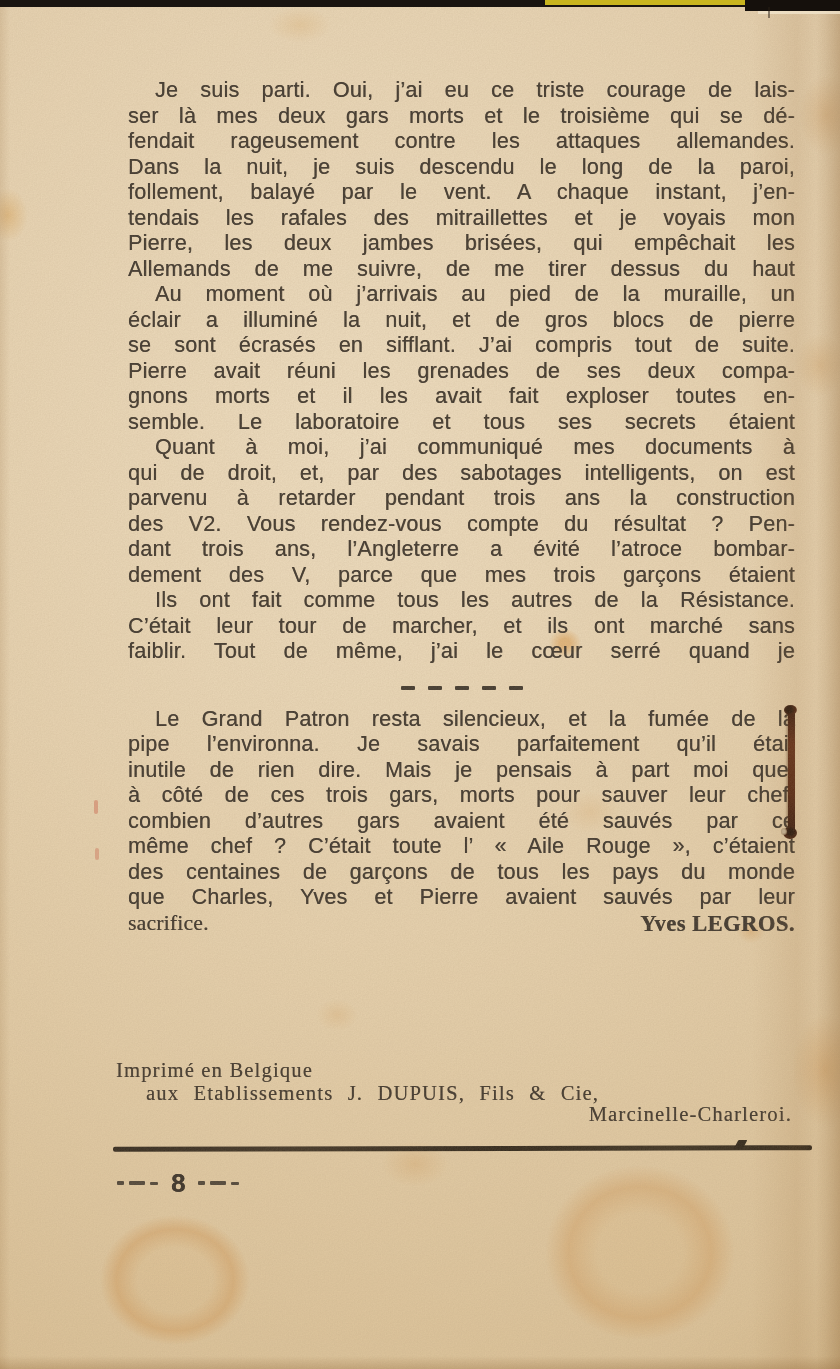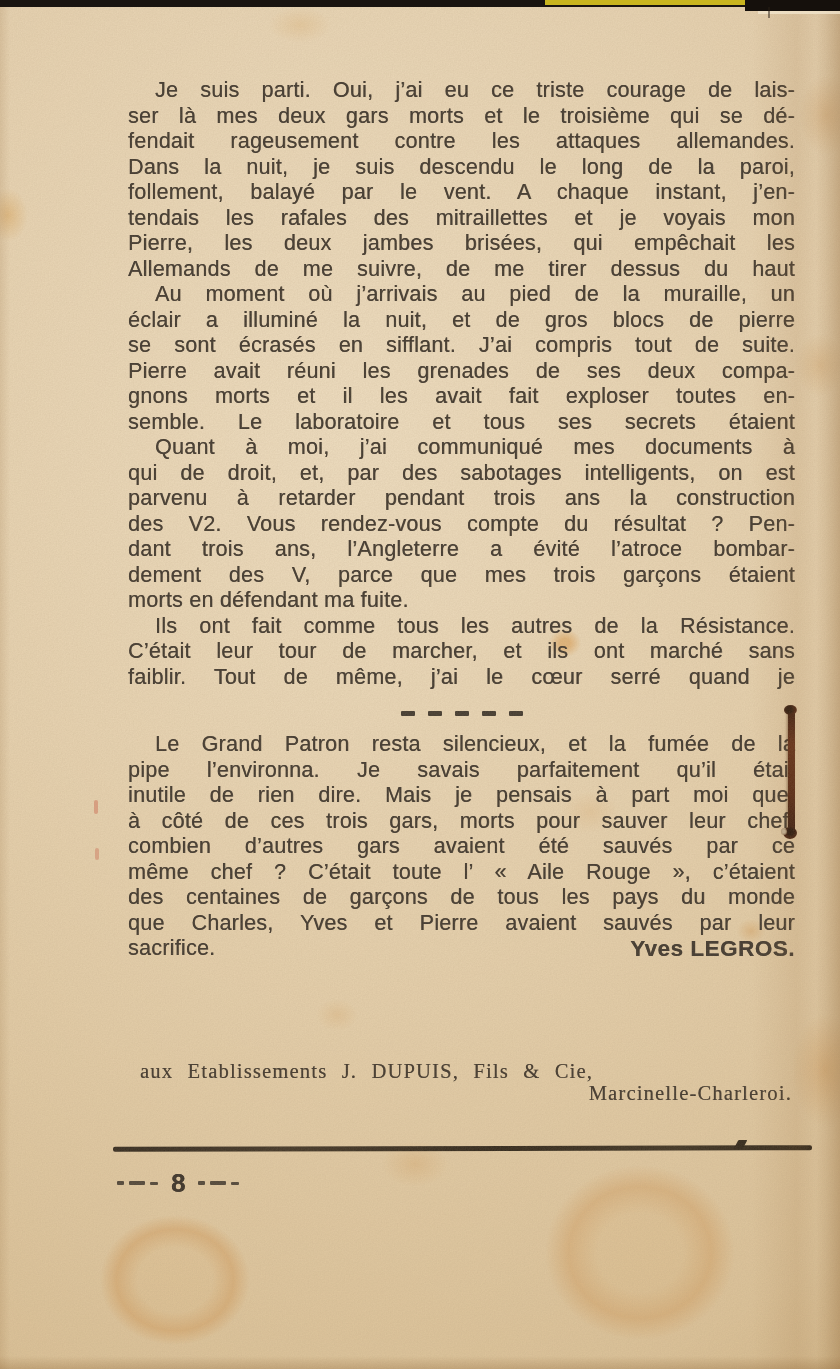--- a/index.html
+++ b/index.html
@@ -12,31 +12,31 @@
   }
   
   .text-flow{
     position:absolute;left:128px;top:78px;width:667px;
     color:#38312a;font-size:21.5px;line-height:25.5px;letter-spacing:.25px;
     text-shadow:.35px 0 0 rgba(56,49,42,.75);
   }
   .line{height:25.5px;text-align:justify;text-align-last:justify;}
   .line.first{text-indent:27px;}
   .line.last{text-align-last:left;}
-  .sigrow{display:flex;justify-content:space-between;align-items:center;}
+  .sigrow{display:flex;justify-content:space-between;align-items:center;font-family:Liberation Serif, serif;}
   .signature{font-weight:bold;letter-spacing:.5px;font-size:22.5px;}
   .separator{height:37px;display:flex;align-items:center;justify-content:center;gap:13px;padding-top:5px;}
   .sepdash{width:14px;height:4.5px;background:#3a332b;border-radius:1px;}
   
   .colophon{
     position:absolute;left:116px;top:1060px;width:676px;
     font-family:"Liberation Serif",serif;font-size:20.5px;line-height:21.5px;
     color:#3a322a;letter-spacing:1.2px;text-shadow:.3px 0 0 rgba(58,50,42,.6);
   }
-  .colo2{margin-left:24px;margin-top:1px;word-spacing:8px;}
+  .colo2{margin-left:30px;margin-top:1px;word-spacing:8px;}
   .colo3{text-align:right;margin-top:0;word-spacing:2px;}
   
   .rule{position:absolute;left:113px;top:1146px;width:699px;height:5px;border-radius:2px;
     background:linear-gradient(90deg,#2a2219,#3a2f22 25%,#271f15 55%,#362c1e 80%,#241c12);
     transform:rotate(-.12deg);}
   .rule-nub{position:absolute;left:736px;top:1140px;width:9px;height:9px;background:#271f15;
     transform:skewX(-28deg);border-radius:1px;}
   .footer{position:absolute;left:117px;top:1168px;display:flex;align-items:center;gap:13px;height:30px;}
   .pagenum{font-size:26px;font-weight:bold;color:#332c25;text-shadow:.3px 0 0 #332c25;}
   .dashgroup{display:flex;gap:5px;align-items:center;}
@@ -132,21 +132,20 @@
       <div class="line">se sont écrasés en sifflant. J’ai compris tout de suite.</div>
       <div class="line">Pierre avait réuni les grenades de ses deux compa-</div>
       <div class="line">gnons morts et il les avait fait exploser toutes en-</div>
       <div class="line">semble. Le laboratoire et tous ses secrets étaient</div>
       <div class="line first">Quant à moi, j’ai communiqué mes documents à</div>
       <div class="line">qui de droit, et, par des sabotages intelligents, on est</div>
       <div class="line">parvenu à retarder pendant trois ans la construction</div>
       <div class="line">des V2. Vous rendez-vous compte du résultat ? Pen-</div>
       <div class="line">dant trois ans, l’Angleterre a évité l’atroce bombar-</div>
       <div class="line">dement des V, parce que mes trois garçons étaient</div>
-      <div class="line last">morts en défendant ma fuite.</div>
       <div class="line first">Ils ont fait comme tous les autres de la Résistance.</div>
       <div class="line">C’était leur tour de marcher, et ils ont marché sans</div>
       <div class="line">faiblir. Tout de même, j’ai le cœur serré quand je</div>
       <div class="separator">
         <span class="sepdash"></span>
         <span class="sepdash"></span>
         <span class="sepdash"></span>
         <span class="sepdash"></span>
         <span class="sepdash"></span>
       </div>
@@ -158,20 +157,21 @@
       <div class="line">même chef ? C’était toute l’ « Aile Rouge », c’étaient</div>
       <div class="line">des centaines de garçons de tous les pays du monde</div>
       <div class="line">que Charles, Yves et Pierre avaient sauvés par leur</div>
       <div class="line sigrow">
         <span>sacrifice.</span>
         <span class="signature">Yves LEGROS.</span>
       </div>
     </div>
 
   <div class="colophon">
+    <div class="colo1">Imprimé en Belgique</div>
     <div class="colo2">aux Etablissements J. DUPUIS, Fils &amp; Cie,</div>
     <div class="colo3">Marcinelle-Charleroi.</div>
   </div>
 
   <div class="rule"></div>
   <div class="rule-nub"></div>
 
   <div class="footer">
     <span class="dashgroup">
       <span class="fdash"></span>

